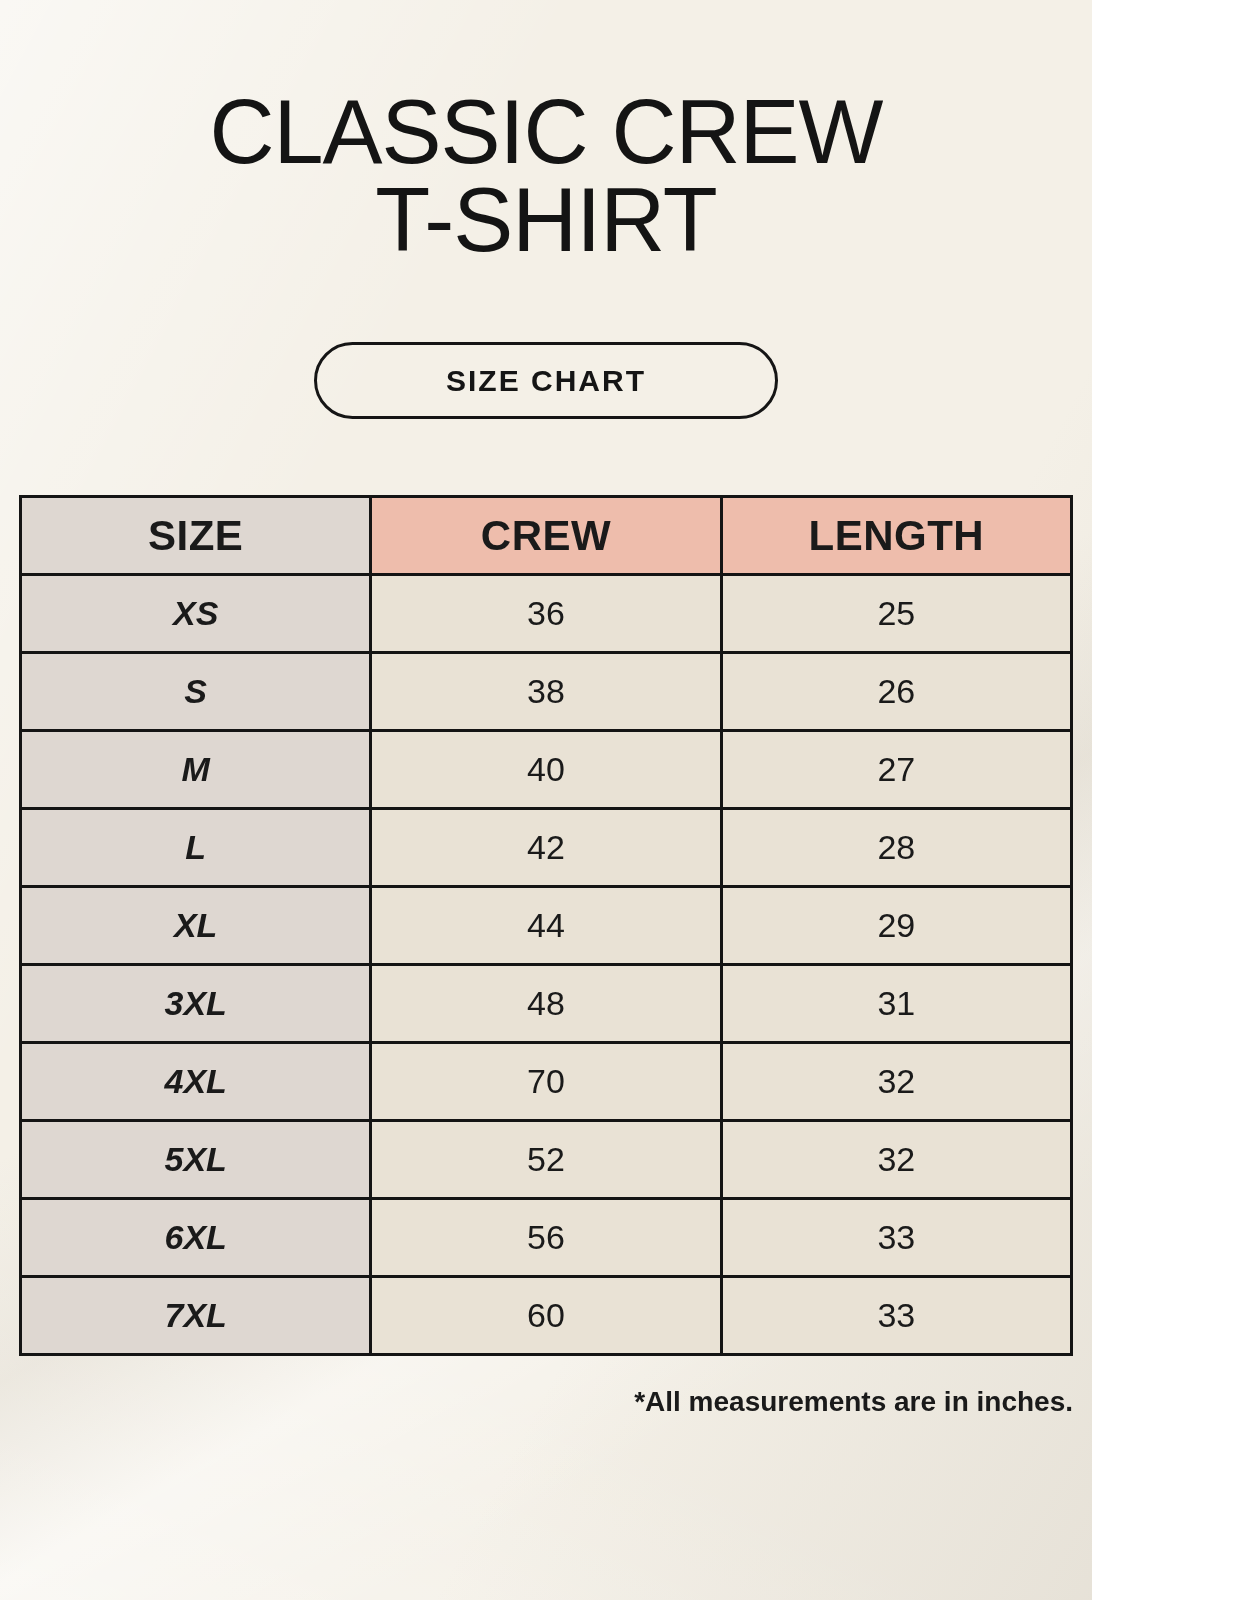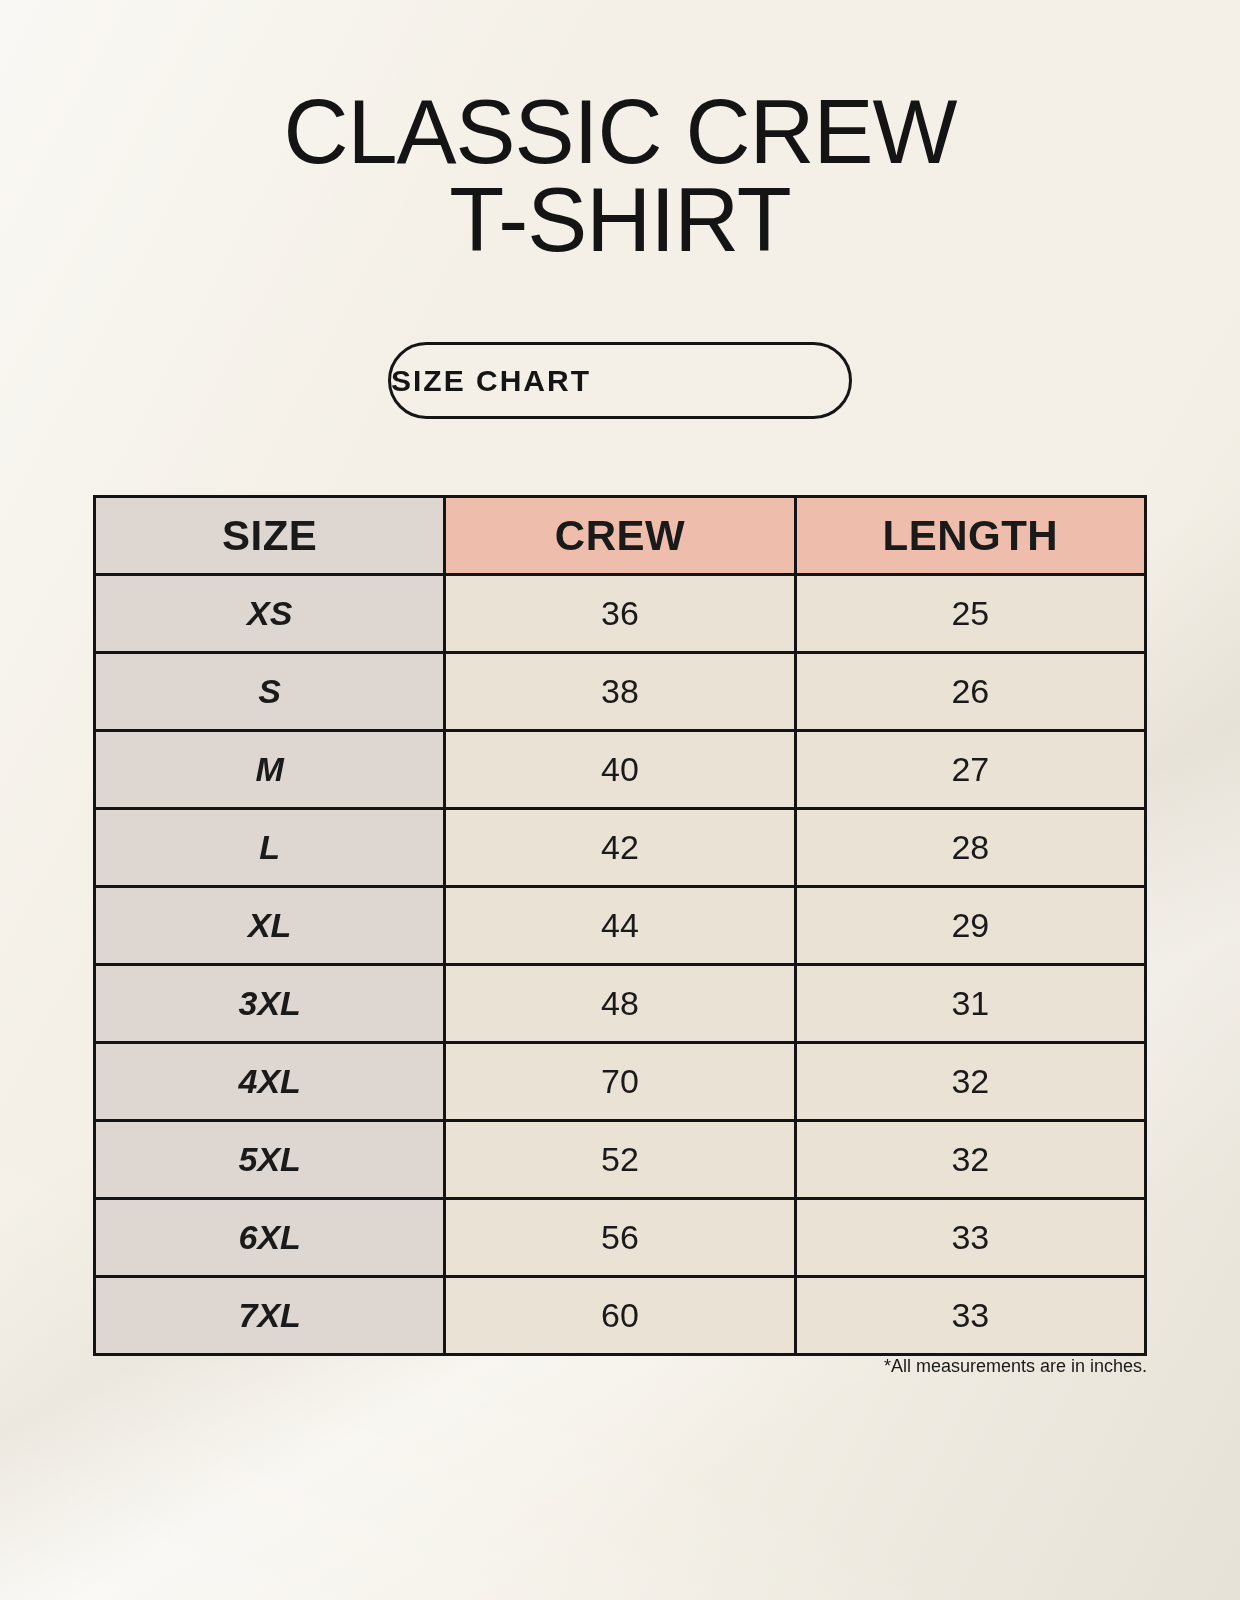--- a/index.html
+++ b/index.html
@@ -8,21 +8,21 @@
   }
   body {
     width: 1240px;
     height: 1600px;
     font-family: "Liberation Sans", sans-serif;
     color: #1a1a1a;
     overflow: hidden;
   }
   .page {
     position: relative;
-    width: 1240px;
+    width: 1092px;
     height: 1600px;
     background-color: #f4f0e7;
     background-image:
       linear-gradient(118deg, rgba(255,255,255,0.55), rgba(255,255,255,0) 30%),
       linear-gradient(298deg, rgba(196,189,176,0.28), rgba(196,189,176,0) 34%),
       linear-gradient(150deg, rgba(196,189,176,0) 52%, rgba(196,189,176,0.20) 62%, rgba(255,255,255,0.38) 71%, rgba(196,189,176,0) 82%),
       linear-gradient(25deg, rgba(255,255,255,0.35), rgba(255,255,255,0) 22%);
   }
   .title {
     margin: 0;
@@ -36,21 +36,21 @@
   }
   .badge {
     width: 464px;
     height: 77px;
     margin: 78px auto 0 auto;
     border: 3px solid #151515;
     border-radius: 45px;
     background: transparent;
     display: flex;
     align-items: center;
-    justify-content: flex-start;
+    justify-content: center;
     box-sizing: border-box;
   }
   .badge span {
     font-size: 30px;
     font-weight: 700;
     letter-spacing: 2px;
     color: #151515;
   }
   .size-table {
     width: 1054px;
@@ -78,24 +78,24 @@
     font-weight: 400;
     background: #e9e2d5;
   }
   .size-table td.cell-size {
     font-weight: 700;
     background: #ded7d1;
     font-style: italic;
   }
   .footnote {
     width: 1054px;
-    margin: 0 auto 0 auto;
+    margin: 30px auto 0 auto;
     text-align: right;
-    font-size: 18px;
-    font-weight: 400;
+    font-size: 28px;
+    font-weight: 700;
     color: #1a1a1a;
   }
 </style>
 </head>
 <body>
 
 <div class="page">
 
   <h1 class="title"><span>CLASSIC CREW</span><br><span>T-SHIRT</span></h1>
 

